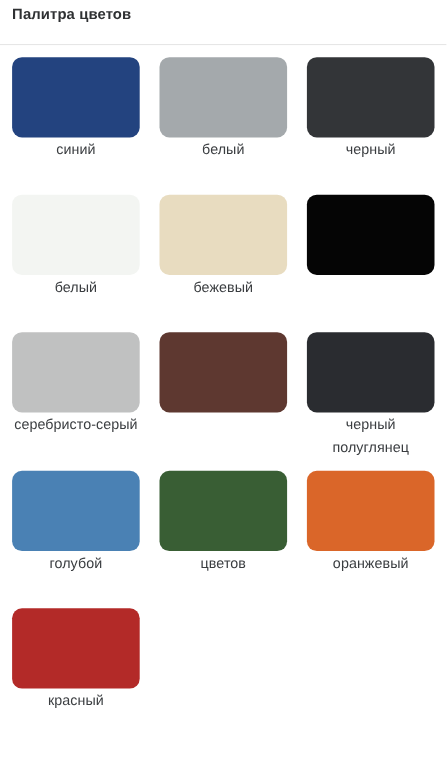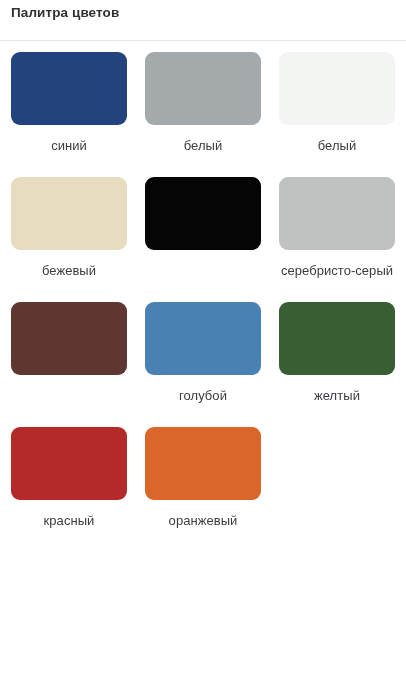--- a/index.html
+++ b/index.html
@@ -58,21 +58,20 @@
   }
 
   .swatch-chip {
     width: 100%;
     height: 73px;
     border-radius: 9px;
     box-sizing: border-box;
   }
 
   .swatch-label {
-    margin-top: 10px;
     font-size: 13px;
     line-height: 21px;
     color: #3a3d40;
     text-align: center;
     letter-spacing: 0.05px;
     word-break: break-word;
   }
 
   
   .row-h-1 .swatch-cell { min-height: 114px; }
@@ -89,48 +88,56 @@
   <div class="palette-grid row-h-1" id="palette-grid">
       <div class="swatch-cell">
         <div class="swatch-chip" style="background: rgb(35, 67, 127);"></div>
         <div class="swatch-label">синий</div>
       </div>
       <div class="swatch-cell">
         <div class="swatch-chip" style="background: rgb(164, 169, 172);"></div>
         <div class="swatch-label">белый</div>
       </div>
       <div class="swatch-cell">
+        <div class="swatch-chip" style="background: rgb(51, 53, 56);"></div>
+        <div class="swatch-label">черный</div>
+      </div>
+      <div class="swatch-cell">
         <div class="swatch-chip" style="background: rgb(243, 245, 242);"></div>
         <div class="swatch-label">белый</div>
       </div>
       <div class="swatch-cell">
         <div class="swatch-chip" style="background: rgb(232, 220, 192);"></div>
         <div class="swatch-label">бежевый</div>
       </div>
       <div class="swatch-cell">
         <div class="swatch-chip" style="background: rgb(5, 5, 5);"></div>
       </div>
       <div class="swatch-cell">
         <div class="swatch-chip" style="background: rgb(192, 193, 193);"></div>
         <div class="swatch-label">серебристо-серый</div>
       </div>
       <div class="swatch-cell">
         <div class="swatch-chip" style="background: rgb(94, 56, 48);"></div>
       </div>
       <div class="swatch-cell">
+        <div class="swatch-chip" style="background: rgb(42, 44, 48);"></div>
+        <div class="swatch-label">черный полуглянец</div>
+      </div>
+      <div class="swatch-cell">
         <div class="swatch-chip" style="background: rgb(74, 129, 180);"></div>
         <div class="swatch-label">голубой</div>
       </div>
       <div class="swatch-cell">
         <div class="swatch-chip" style="background: rgb(57, 94, 52);"></div>
-        <div class="swatch-label">желтый</div>
+        <div class="swatch-label">цветов</div>
+      </div>
+      <div class="swatch-cell">
+        <div class="swatch-chip" style="background: rgb(218, 102, 41);"></div>
+        <div class="swatch-label">оранжевый</div>
       </div>
       <div class="swatch-cell">
         <div class="swatch-chip" style="background: rgb(179, 42, 40);"></div>
         <div class="swatch-label">красный</div>
-      </div>
-      <div class="swatch-cell">
-        <div class="swatch-chip" style="background: rgb(218, 102, 41);"></div>
-        <div class="swatch-label">оранжевый</div>
       </div>
     </div>
 
 </div>
 
 </body></html>

